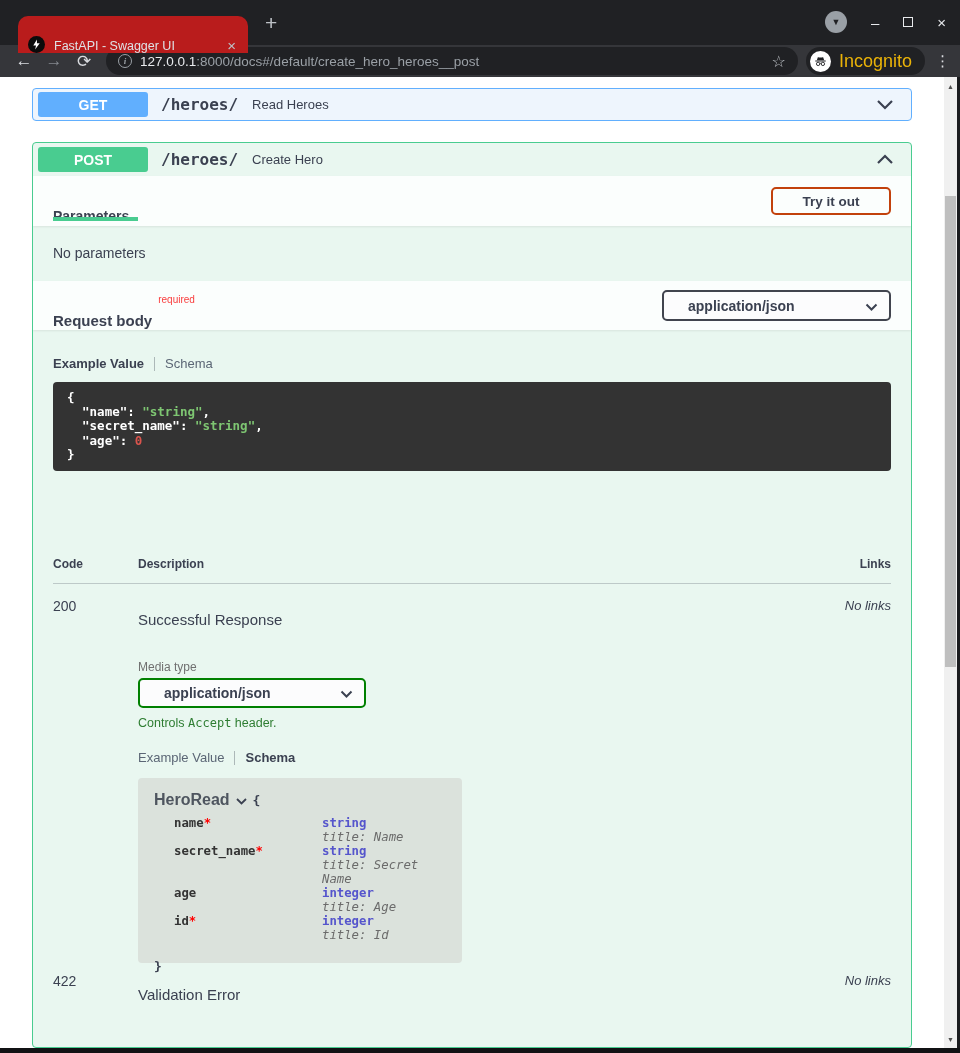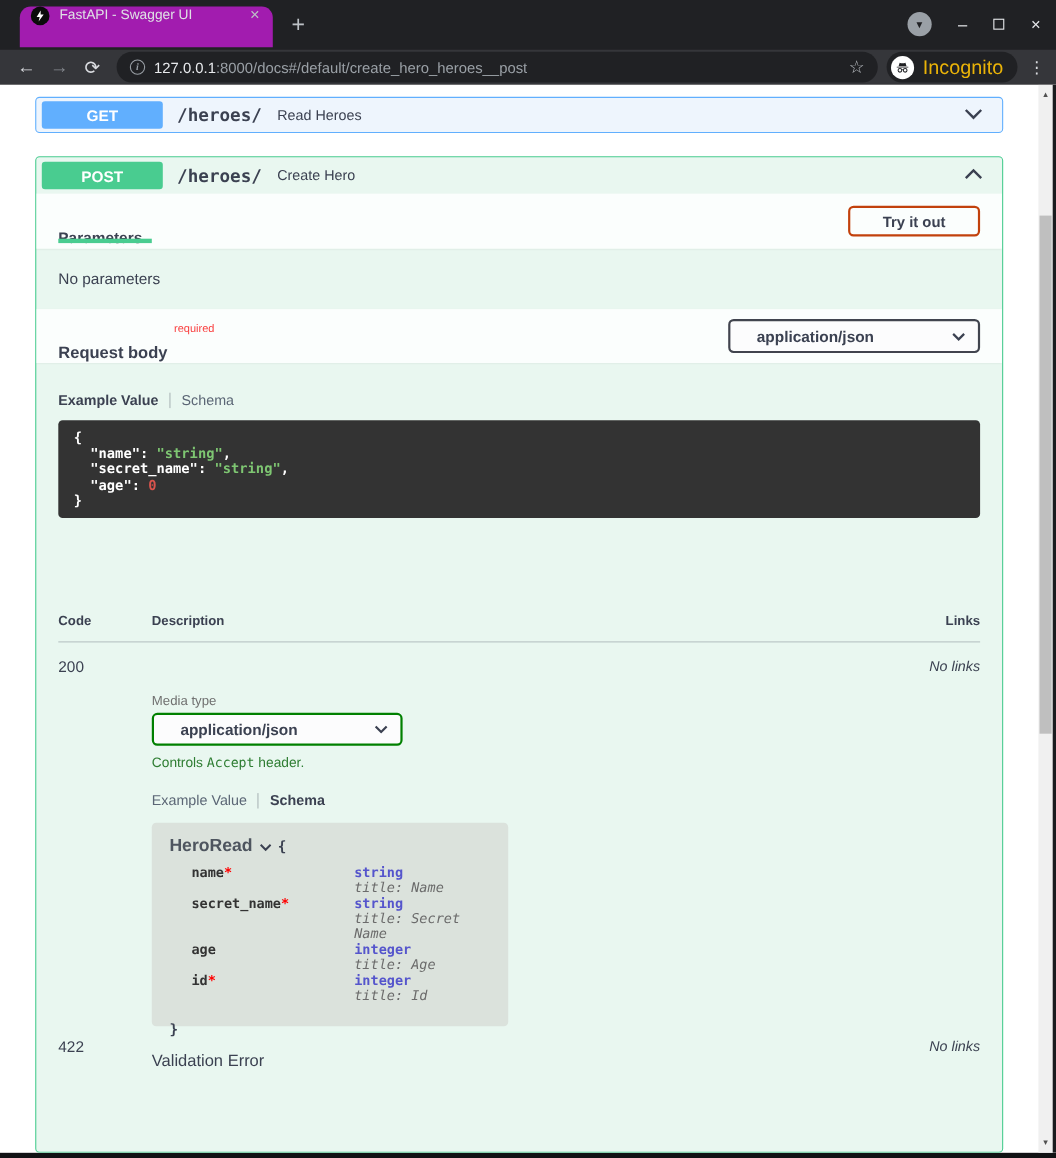--- a/index.html
+++ b/index.html
@@ -7,22 +7,22 @@
     --required-red:#f93e3e; --code-bg:#333333; --string-green:#7ec672; --number-red:#d9544d;
     --type-purple:#5555cc; --accept-green:#2e7d32; --text:#3b4151;
   }
   *{box-sizing:border-box; margin:0; padding:0;}
   html,body{width:960px;height:1053px;overflow:hidden;}
   body{background:#202124;font-family:"Liberation Sans",sans-serif;}
   .mono{font-family:"DejaVu Sans Mono","Liberation Mono",monospace;}
 
   
   .tabstrip{height:45px;position:relative;background:#202124;}
-  .tab{position:absolute;left:18px;top:6px;width:230px;height:37px;background:#a21caf;
-       border-radius:10px 10px 0 0;display:flex;align-items:flex-start;padding:0 10px;gap:9px;}
+  .tab{position:absolute;left:18px;top:16px;width:230px;height:37px;background:#b91c1c;
+       border-radius:10px 10px 0 0;display:flex;align-items:flex-end;padding:0 10px;gap:9px;}
   .favicon{width:17px;height:17px;border-radius:50%;background:#0b0b0b;display:flex;
            align-items:center;justify-content:center;flex:none;}
   .tab-title{font-size:12.5px;color:#dfe1e5;white-space:nowrap;overflow:hidden;flex:1;}
   .tab-close{color:#bdc1c6;font-size:15px;line-height:1;padding:0 2px;cursor:default;}
   .newtab{position:absolute;left:265px;top:12px;color:#bdc1c6;font-size:21px;font-weight:400;line-height:1;}
   .win-controls{position:absolute;right:14px;top:11px;display:flex;align-items:center;gap:24px;}
   .tabsearch{width:22px;height:22px;border-radius:50%;background:#9aa0a6;color:#202124;
              display:flex;align-items:center;justify-content:center;font-size:9px;}
   .wc{color:#e8eaed;font-size:15px;line-height:1;}
   .wc-max{width:10px;height:10px;border:1.5px solid #e8eaed;display:inline-block;}
@@ -243,20 +243,21 @@
         <div class="resp-body">
           <div class="resp-head">
             <span>Code</span>
             <span>Description</span>
             <span>Links</span>
           </div>
 
           <div class="resp-row">
             <span class="r-code">200</span>
             <div>
+              <div class="r-desc-text">Successful Response</div>
               <div class="media-label">Media type</div>
               <div class="select green media-select">
                 <span class="val">application/json</span>
                 <span class="caret">
                   <svg width="13" height="8" viewBox="0 0 13 8">
                       <polyline points="1.5,1.5 6.5,6.5 11.5,1.5" fill="none" stroke="#3b4151" stroke-width="2"></polyline>
                     </svg>
                 </span>
               </div>
               <div class="accept-note"><span>Controls </span><span class="mono">Accept</span><span> header.</span></div>

